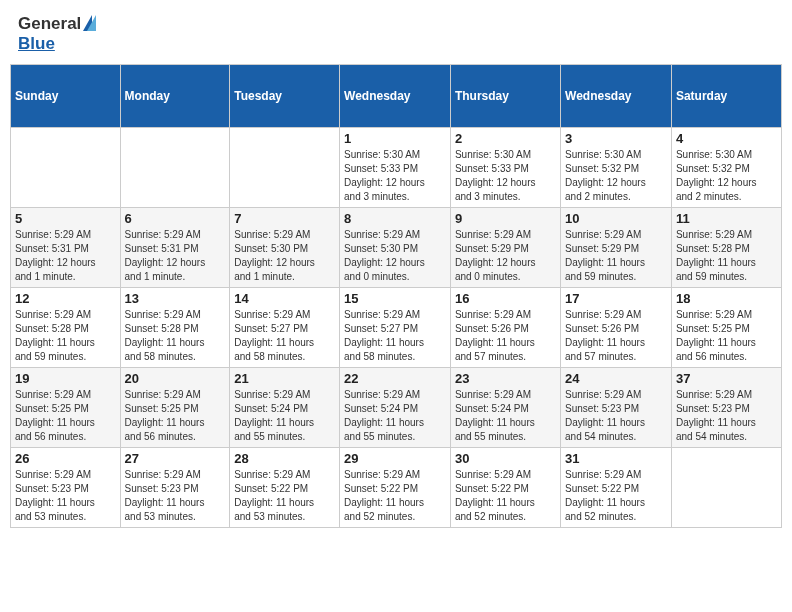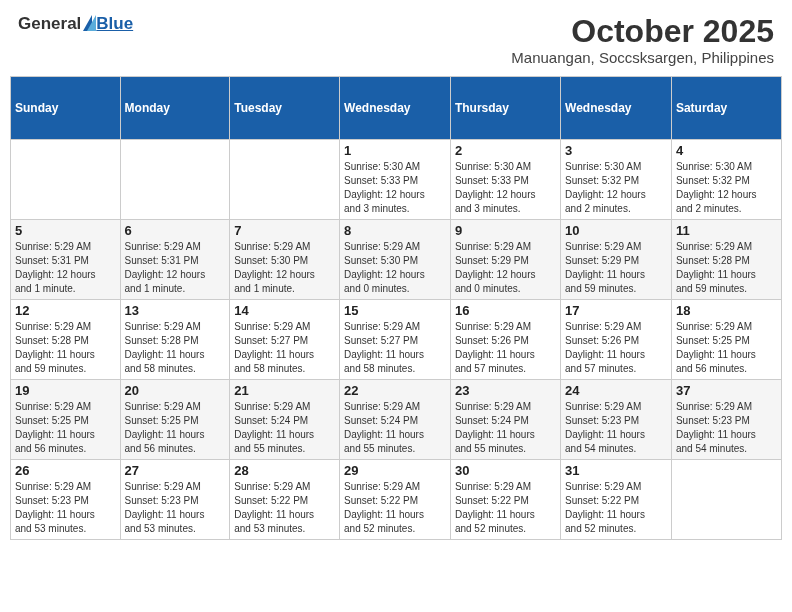--- a/index.html
+++ b/index.html
@@ -12,22 +12,22 @@
     }
     .header {
       display: flex;
       align-items: flex-start;
       justify-content: space-between;
       margin-bottom: 6px;
       padding: 4px 8px;
     }
     .logo {
       display: flex;
-      flex-direction: row;
-      align-items: flex-end;
+      flex-direction: column;
+      align-items: flex-start;
     }
     .title-block {
       text-align: right;
     }
     .month-title {
       font-size: 32px;
       font-weight: bold;
       color: #333;
       line-height: 1.1;
     }
@@ -119,24 +119,20 @@
 
 <div class="header">
   <div class="logo">
     <div class="logo-row">
       <span class="logo-text-general">General</span>
       <span class="logo-triangle"></span>
       <span class="logo-triangle2"></span>
     </div>
     <span class="logo-text-blue">Blue</span>
   </div>
-  <div class="title-block">
-    <div class="month-title">October 2025</div>
-    <div class="location-title">Manuangan, Soccsksargen, Philippines</div>
-  </div>
 </div>
 
 <table class="calendar">
   <thead>
     <tr>
     <th>Sunday</th>
         <th>Monday</th>
         <th>Tuesday</th>
         <th>Wednesday</th>
         <th>Thursday</th>

